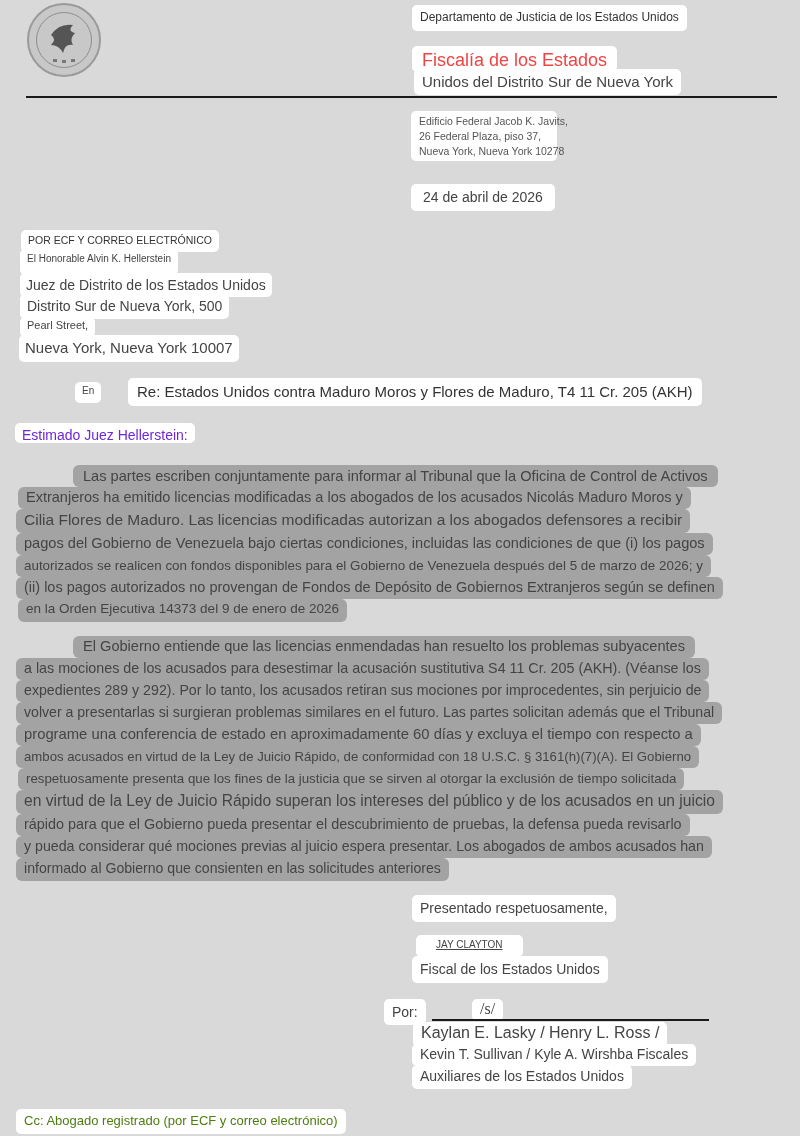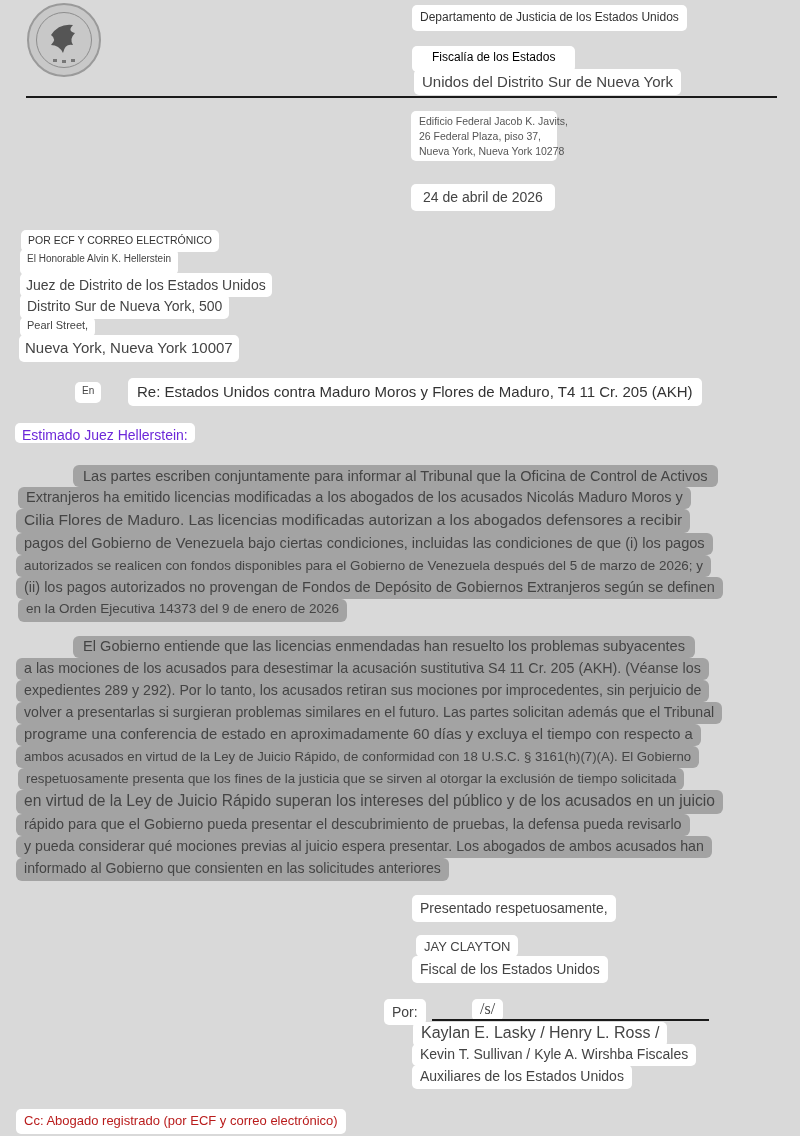--- a/index.html
+++ b/index.html
@@ -31,21 +31,21 @@
   <div class="ring"></div>
   <svg width="70" height="70" viewBox="0 0 70 70">
     <path d="M22 30 Q30 18 44 20 Q38 26 46 28 Q40 34 44 40 Q36 38 34 48 Q30 40 22 40 Q28 34 22 30 Z" fill="#555"></path>
     <rect x="24" y="54" width="4" height="3" fill="#777"></rect>
       <rect x="33" y="55" width="4" height="3" fill="#777"></rect>
       <rect x="42" y="54" width="4" height="3" fill="#777"></rect>
   </svg>
 </div>
 
 <div class="hl" style="left:412px; top:5px; height:26px; padding:5px 8px; font-size:12px; color:#333;">Departamento de Justicia de los Estados Unidos</div>
-<div class="hl" style="left:412px; top:46px; height:26px; padding:4px 20px; font-size:12px; color:#000000;">Fiscalía de los Estados</div>
+<div class="hl" style="left:412px; top:46px; height:26px; padding:4px 10px; font-size:18px; color:#ef4444;">Fiscalía de los Estados</div>
 <div class="hl" style="left:414px; top:69px; height:26px; padding:4px 8px; font-size:15px; color:#444;">Unidos del Distrito Sur de Nueva York</div>
 
 <div class="rule"></div>
 
 <div class="hl" style="left:411px; top:111px; width:146px; height:50px; padding:3px 8px; font-size:10.5px; line-height:15px; color:#555;">
   <div>Edificio Federal Jacob K. Javits,</div>
   <div>26 Federal Plaza, piso 37,</div>
   <div>Nueva York, Nueva York 10278</div>
 </div>
 
@@ -81,24 +81,24 @@
   <div class="line" style="left:16px; top:724px; height:22px; padding:2px 8px 0 8px; font-size:14.8px; color:#444;">programe una conferencia de estado en aproximadamente 60 días y excluya el tiempo con respecto a</div>
   <div class="line" style="left:16px; top:746px; height:22px; padding:3px 8px 0 8px; font-size:13.2px; color:#444;">ambos acusados en virtud de la Ley de Juicio Rápido, de conformidad con 18 U.S.C. § 3161(h)(7)(A). El Gobierno</div>
   <div class="line" style="left:18px; top:768px; height:22px; padding:3px 8px 0 8px; font-size:13.3px; color:#444;">respetuosamente presenta que los fines de la justicia que se sirven al otorgar la exclusión de tiempo solicitada</div>
   <div class="line" style="left:16px; top:790px; height:24px; padding:2px 8px 0 8px; font-size:15.6px; color:#444;">en virtud de la Ley de Juicio Rápido superan los intereses del público y de los acusados en un juicio</div>
   <div class="line" style="left:16px; top:814px; height:22px; padding:2px 8px 0 8px; font-size:14.4px; color:#444;">rápido para que el Gobierno pueda presentar el descubrimiento de pruebas, la defensa pueda revisarlo</div>
   <div class="line" style="left:16px; top:836px; height:22px; padding:2px 8px 0 8px; font-size:14.2px; color:#444;">y pueda considerar qué mociones previas al juicio espera presentar. Los abogados de ambos acusados han</div>
   <div class="line" style="left:16px; top:858px; height:23px; padding:2px 8px 0 8px; font-size:14.1px; color:#444;">informado al Gobierno que consienten en las solicitudes anteriores</div>
 </div>
 
 <div class="hl" style="left:412px; top:895px; height:27px; padding:5px 8px; font-size:14px; color:#444;">Presentado respetuosamente,</div>
-<div class="hl" style="left:416px; top:935px; height:22px; padding:4px 8px; font-size:13px; color:#444;">JAY CLAYTON</div>
+<div class="hl" style="left:416px; top:935px; height:22px; padding:4px 20px; font-size:10px; color:#444;text-decoration:underline;">JAY CLAYTON</div>
 <div class="hl" style="left:412px; top:956px; height:27px; padding:5px 8px; font-size:14px; color:#444;">Fiscal de los Estados Unidos</div>
 
 <div class="hl" style="left:384px; top:999px; height:26px; padding:5px 8px; font-size:14px; color:#444;">Por:</div>
 <div class="hl" style="left:472px; top:999px; height:22px; padding:1px 8px; font-family:'Liberation Serif', serif; font-size:16px; color:#444;">/s/</div>
 <div class="sigline"></div>
 
 <div class="hl" style="left:413px; top:1022px; height:25px; padding:2px 8px; font-size:16px; color:#444;">Kaylan E. Lasky / Henry L. Ross /</div>
 <div class="hl" style="left:412px; top:1044px; height:22px; padding:2px 8px; font-size:14px; color:#444;">Kevin T. Sullivan / Kyle A. Wirshba Fiscales</div>
 <div class="hl" style="left:412px; top:1065px; height:24px; padding:3px 8px; font-size:14px; color:#444;">Auxiliares de los Estados Unidos</div>
 
-<div class="hl" style="left:16px; top:1109px; height:25px; padding:4px 8px; font-size:13px; color:#b91c1c;">Cc: Abogado registrado (por ECF y correo electrónico)</div>
+<div class="hl" style="left:16px; top:1109px; height:25px; padding:4px 8px; font-size:13px; color:#4d7c0f;">Cc: Abogado registrado (por ECF y correo electrónico)</div>
 
 </body></html>

